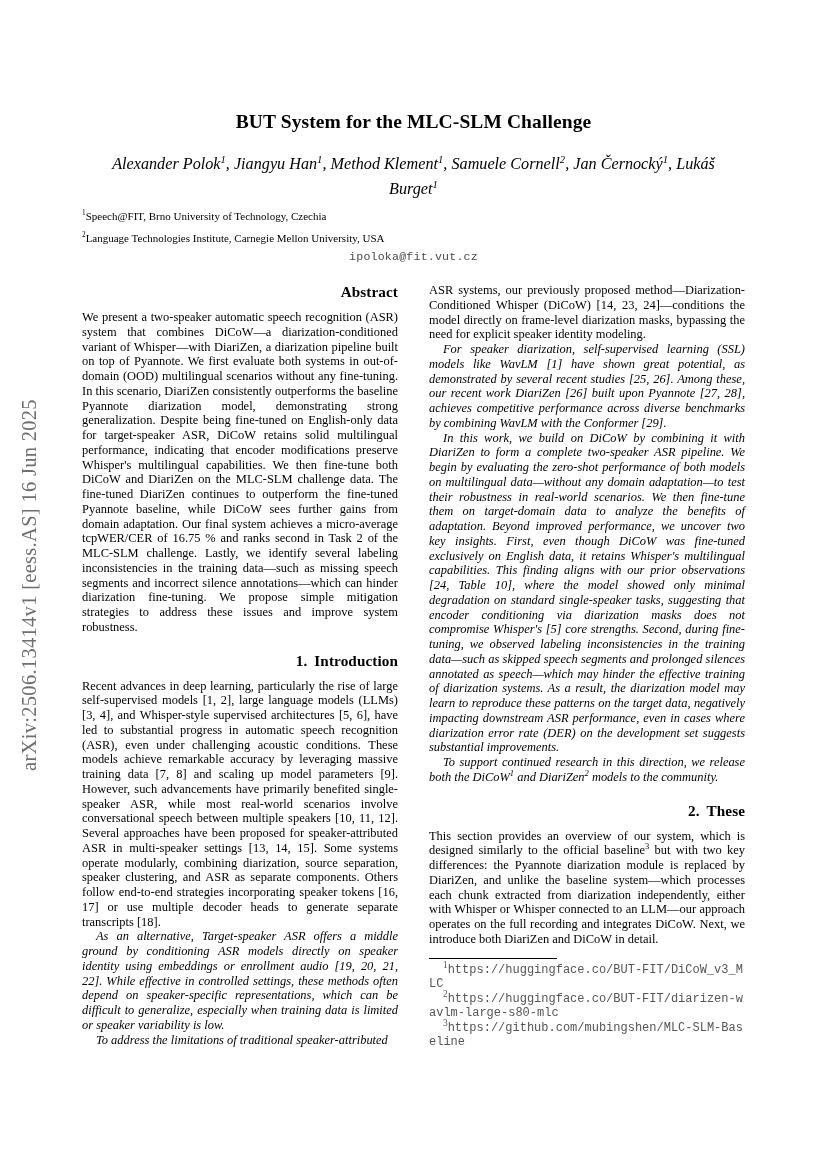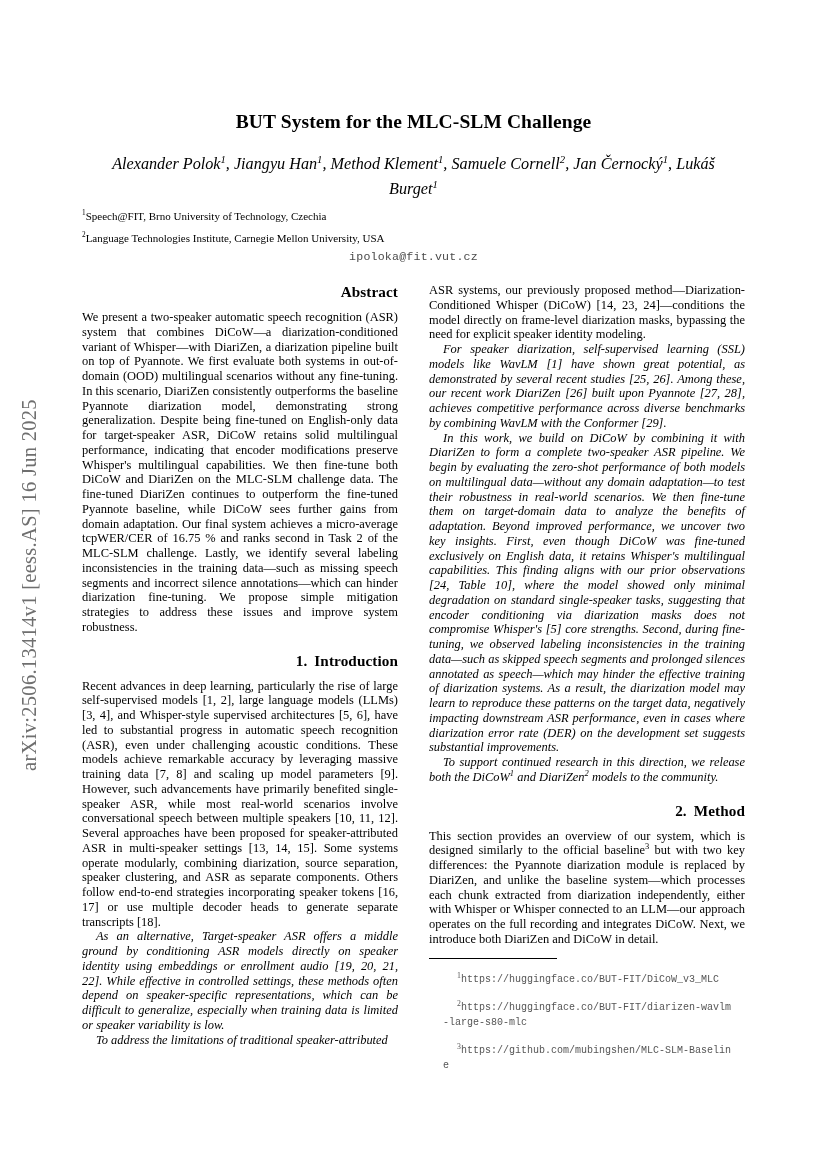--- a/index.html
+++ b/index.html
@@ -139,24 +139,24 @@
     width: 316px;
   }
   .fn-rule {
     width: 128px;
     height: 0;
     border-top: 1px solid #000;
     margin: 0 0 4px 0;
   }
   .fn {
     font-family: "Liberation Mono", "DejaVu Sans Mono", monospace;
-    font-size: 10px;
+    font-size: 12px;
     line-height: 14.4px;
     color: #555555;
-    margin: 14px;
+    margin: 0;
     text-indent: 14px;
     word-break: break-all;
   }
   .fn sup {
     font-family: "Liberation Serif", "DejaVu Serif", serif;
     font-size: 0.78em;
     vertical-align: super;
     line-height: 0;
   }
 </style>
@@ -201,21 +201,21 @@
     </div>
 
     <div class="col col-right">
 
       <p class="body">ASR systems, our previously proposed method—Diarization-Conditioned Whisper (DiCoW) [14, 23, 24]—conditions the model directly on frame-level diarization masks, bypassing the need for explicit speaker identity modeling.</p>
       <p class="body indent">For speaker diarization, self-supervised learning (SSL) models like WavLM [1] have shown great potential, as demonstrated by several recent studies [25, 26]. Among these, our recent work DiariZen [26] built upon Pyannote [27, 28], achieves competitive performance across diverse benchmarks by combining WavLM with the Conformer [29].</p>
       <p class="body indent">In this work, we build on DiCoW by combining it with DiariZen to form a complete two-speaker ASR pipeline. We begin by evaluating the zero-shot performance of both models on multilingual data—without any domain adaptation—to test their robustness in real-world scenarios. We then fine-tune them on target-domain data to analyze the benefits of adaptation. Beyond improved performance, we uncover two key insights. First, even though DiCoW was fine-tuned exclusively on English data, it retains Whisper's multilingual capabilities. This finding aligns with our prior observations [24, Table 10], where the model showed only minimal degradation on standard single-speaker tasks, suggesting that encoder conditioning via diarization masks does not compromise Whisper's [5] core strengths. Second, during fine-tuning, we observed labeling inconsistencies in the training data—such as skipped speech segments and prolonged silences annotated as speech—which may hinder the effective training of diarization systems. As a result, the diarization model may learn to reproduce these patterns on the target data, negatively impacting downstream ASR performance, even in cases where diarization error rate (DER) on the development set suggests substantial improvements.</p>
 
       <p class="body indent"><span>To support continued research in this direction, we release both the DiCoW</span><sup class="ref">1</sup><span> and DiariZen</span><sup class="ref">2</sup><span> models to the community.</span></p>
 
-      <div class="sec-head numbered"><span>2.</span><span class="num-gap"></span><span>Method</span></div>
+      <div class="sec-head numbered"><span>2.</span><span class="num-gap"></span><span>These</span></div>
 
       <p class="body"><span>This section provides an overview of our system, which is designed similarly to the official baseline</span><sup class="ref">3</sup><span> but with two key differences: the Pyannote diarization module is replaced by DiariZen, and unlike the baseline system—which processes each chunk extracted from diarization independently, either with Whisper or Whisper connected to an LLM—our approach operates on the full recording and integrates DiCoW. Next, we introduce both DiariZen and DiCoW in detail.</span></p>
 
     </div>
 
     <div class="footnotes">
       <div class="fn-rule"></div>
       <p class="fn"><sup>1</sup><span>https://huggingface.co/BUT-FIT/DiCoW_v3_MLC</span></p>
       <p class="fn"><sup>2</sup><span>https://huggingface.co/BUT-FIT/diarizen-wavlm-large-s80-mlc</span></p>
       <p class="fn"><sup>3</sup><span>https://github.com/mubingshen/MLC-SLM-Baseline</span></p>

